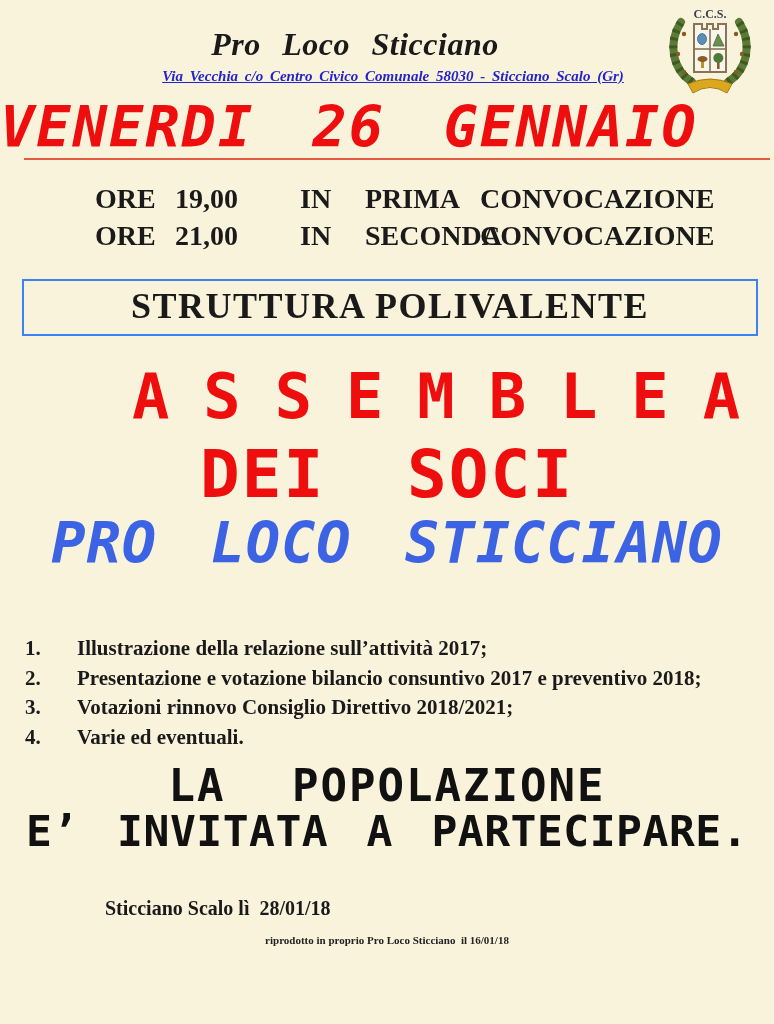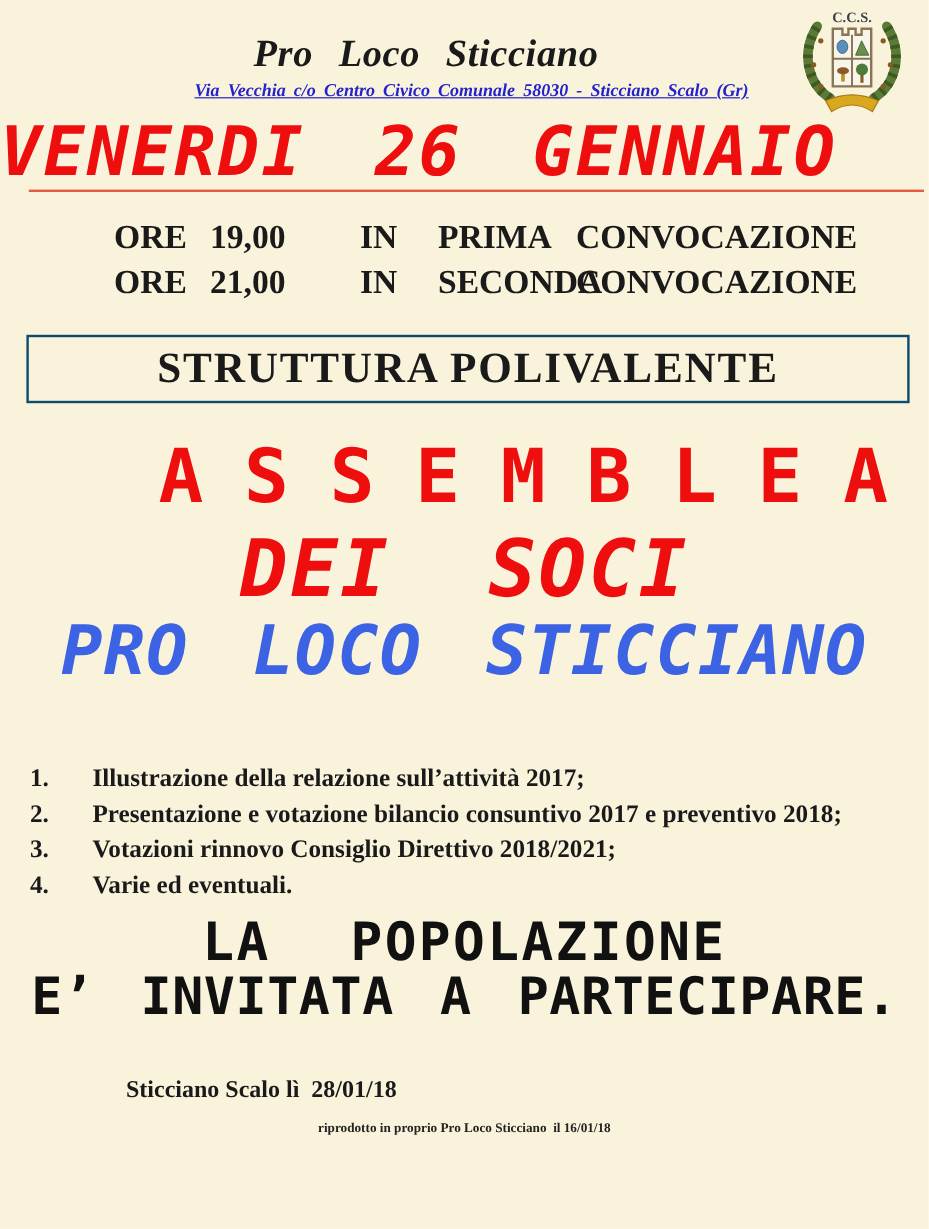--- a/index.html
+++ b/index.html
@@ -43,37 +43,37 @@
   
   .convocations{
     position:absolute;top:180px;left:95px;width:614px;
     font-weight:bold;font-size:28px;line-height:37px;
   }
   .conv-row{display:grid;grid-template-columns:80px 125px 65px 115px auto;}
   .conv-row span{white-space:nowrap;}
   
   .venue-box{
     position:absolute;top:279px;left:22px;right:16px;
-    border:2px solid #0c4a6e;
+    border:2px solid #3b82f6;
     text-align:center;padding:5px 0 8px 0;
     font-weight:bold;font-size:36px;line-height:40px;letter-spacing:1.5px;
   }
   .venue-line2{word-spacing:28px;}
   
   .assembly-1{
     position:absolute;top:360px;left:0;width:774px;text-align:right;
     font-family:"DejaVu Sans Mono", monospace;font-weight:bold;
     font-size:62px;letter-spacing:34px;padding-left:30px;box-sizing:border-box;
     color:#ee0e0e;white-space:nowrap;
   }
   .assembly-2{
     position:absolute;top:436px;left:0;width:774px;text-align:center;
     font-family:"DejaVu Sans Mono", monospace;font-weight:bold;
     font-size:66px;word-spacing:40px;letter-spacing:2px;
-    color:#ee0e0e;white-space:pre;font-style:italic;
+    color:#ee0e0e;white-space:pre;
   }
   .assembly-3{
     position:absolute;top:510px;left:0;width:774px;text-align:center;
     font-family:"DejaVu Sans Mono", monospace;font-weight:bold;font-style:italic;
     font-size:57px;word-spacing:18px;letter-spacing:1px;
     color:#3b63e3;white-space:pre;
   }
   
   .odg-box{
     position:absolute;top:591px;left:14px;right:14px;

